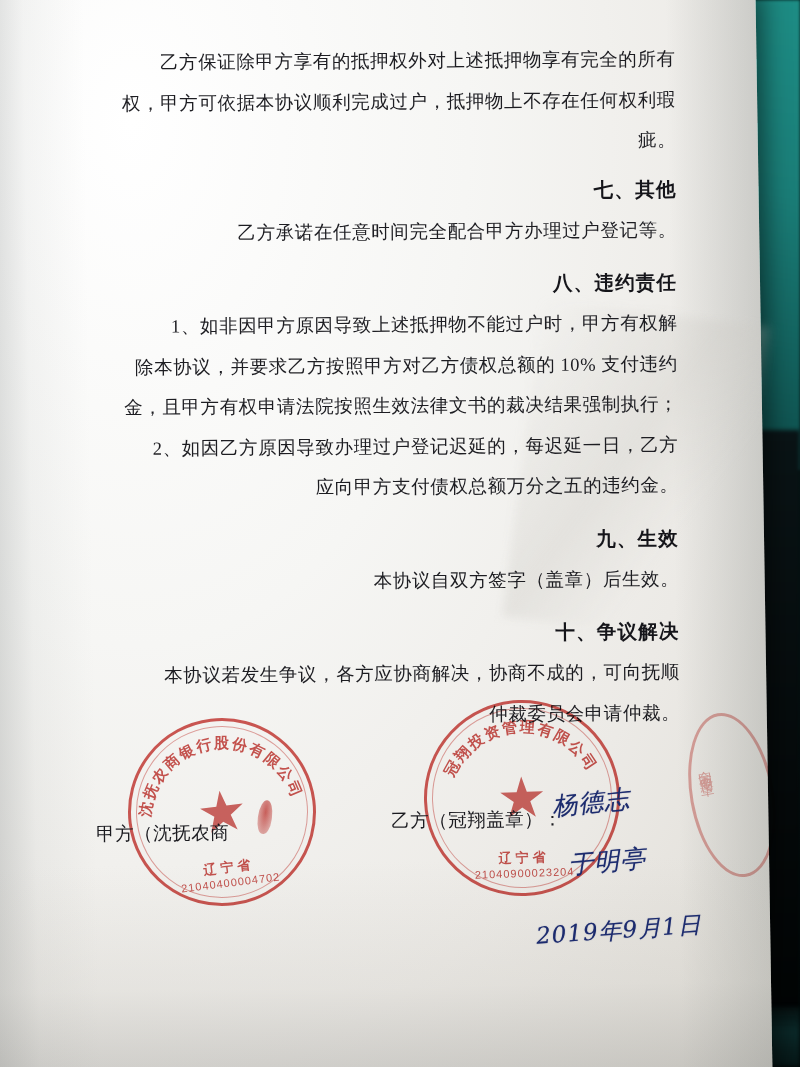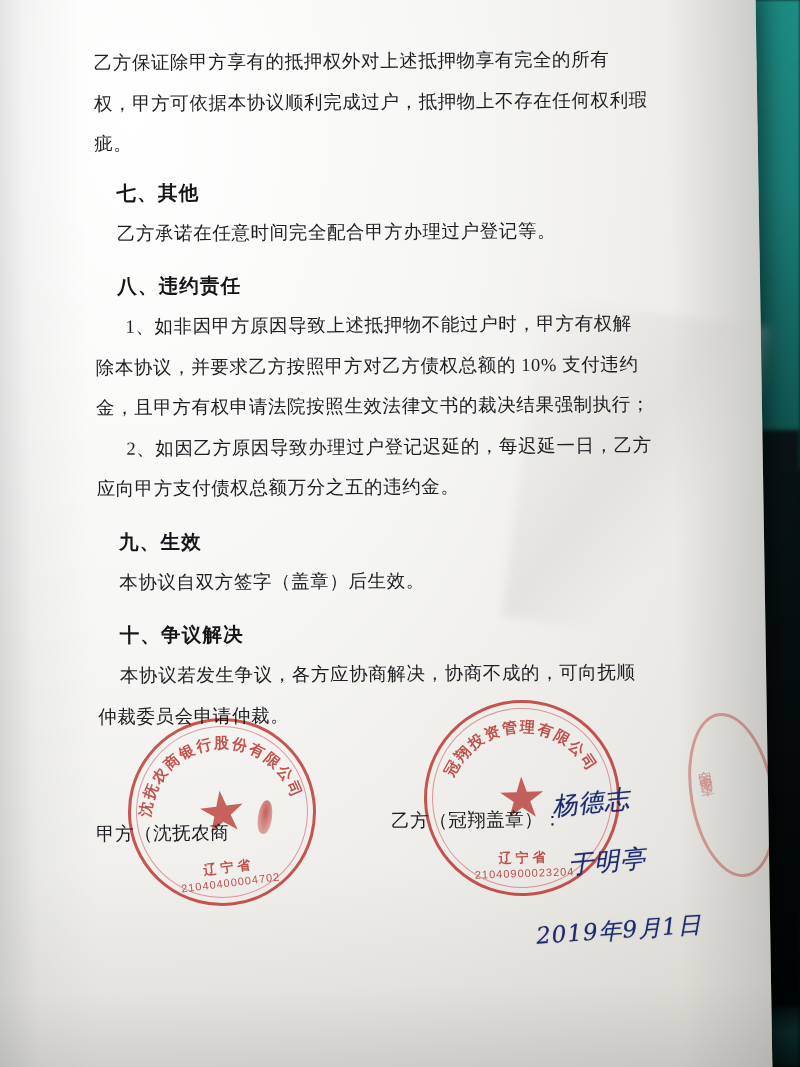--- a/index.html
+++ b/index.html
@@ -7,20 +7,21 @@
     padding: 0;
     background: #1b1b1b;
   }
   #page {
     position: relative;
     width: 800px;
     height: 1067px;
     overflow: hidden;
     font-family: "Liberation Serif", serif;
     background: #0f3b3c;
+    text-align: right;
   }
   
   .bg-wall {
     position: absolute;
     left: 0; top: 0;
     width: 800px; height: 1067px;
     background: linear-gradient(100deg,#14514f 0%, #1a6462 18%, #0c3d3d 38%, #123f3f 55%, #05201f 75%, #020b0b 100%);
   }
   .bg-dark-right {
     position: absolute;

